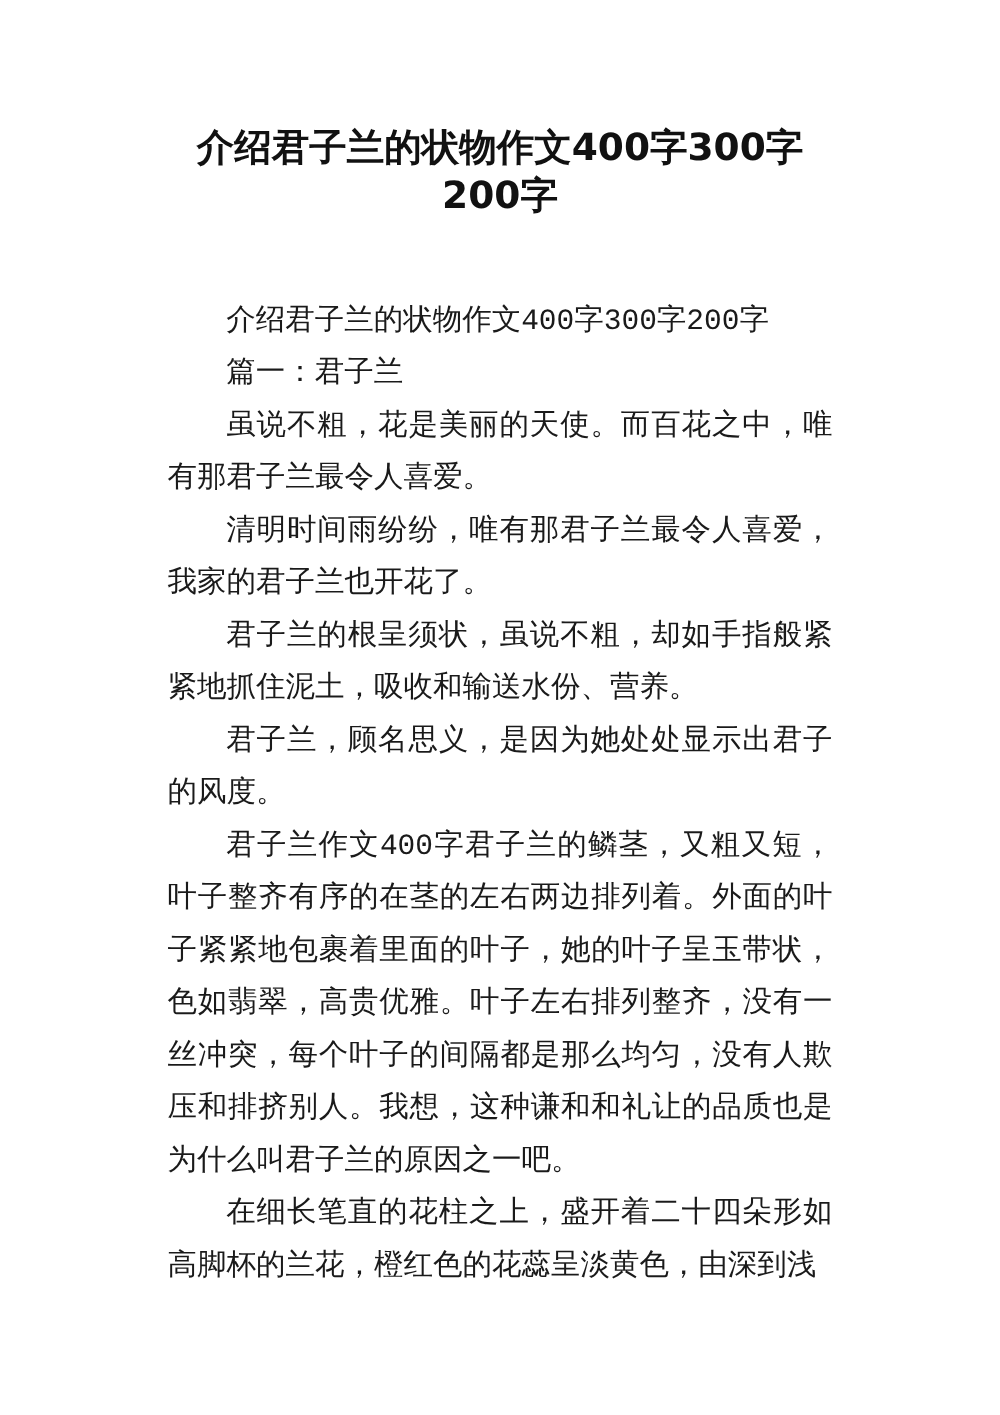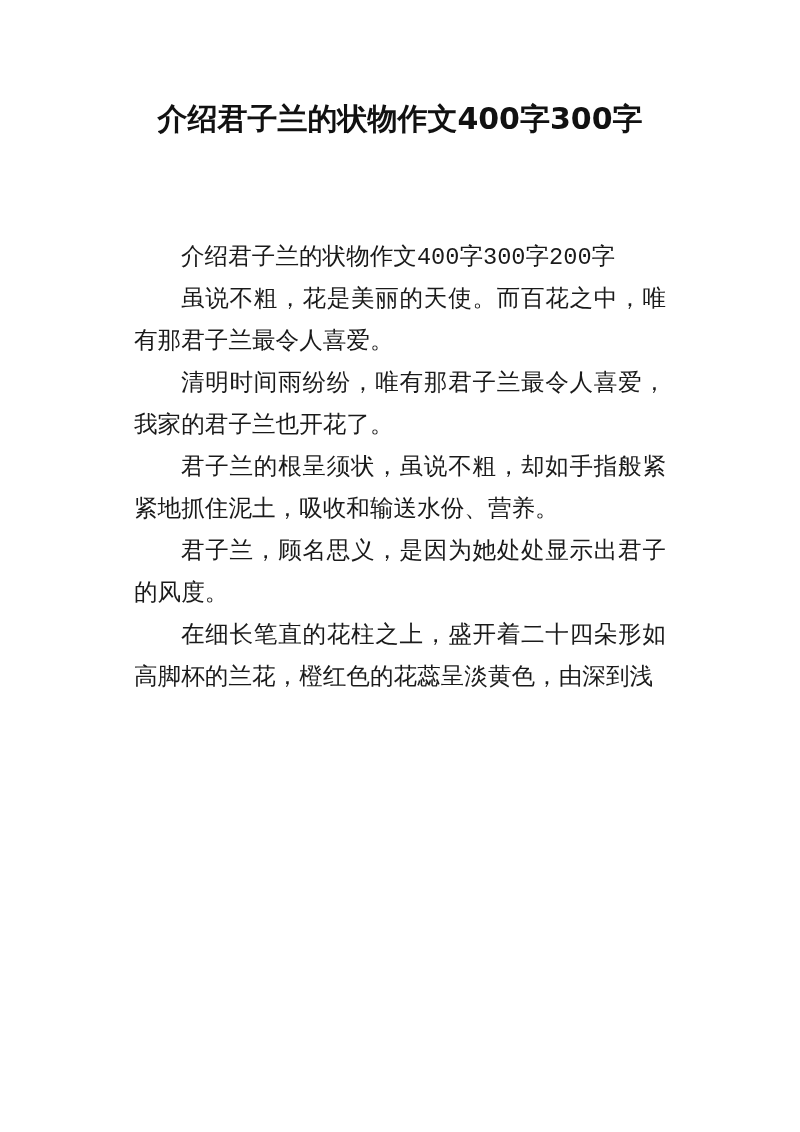--- a/index.html
+++ b/index.html
@@ -17,23 +17,26 @@
     font-size: 23.6px; line-height: 42px; color: #1a1a1a;
   }
   .p { margin: 0; text-indent: 47px; text-align: justify; text-align-last: left; word-break: break-all; }
 </style>
 </head>
 <body>
 
 <div class="page">
   <div class="title">
     <div>介绍君子兰的状物作文400字300字</div>
+    <div>200字</div>
   </div>
 
   <div class="body">
     <p class="p">介绍君子兰的状物作文400字300字200字</p>
+    <p class="p">篇一：君子兰</p>
     <p class="p">虽说不粗，花是美丽的天使。而百花之中，唯有那君子兰最令人喜爱。</p>
     <p class="p">清明时间雨纷纷，唯有那君子兰最令人喜爱，我家的君子兰也开花了。</p>
     <p class="p">君子兰的根呈须状，虽说不粗，却如手指般紧紧地抓住泥土，吸收和输送水份、营养。</p>
     <p class="p">君子兰，顾名思义，是因为她处处显示出君子的风度。</p>
+    <p class="p">君子兰作文400字君子兰的鳞茎，又粗又短，叶子整齐有序的在茎的左右两边排列着。外面的叶子紧紧地包裹着里面的叶子，她的叶子呈玉带状，色如翡翠，高贵优雅。叶子左右排列整齐，没有一丝冲突，每个叶子的间隔都是那么均匀，没有人欺压和排挤别人。我想，这种谦和和礼让的品质也是为什么叫君子兰的原因之一吧。</p>
     <p class="p">在细长笔直的花柱之上，盛开着二十四朵形如高脚杯的兰花，橙红色的花蕊呈淡黄色，由深到浅</p>
   </div>
 </div>
 
 </body></html>

